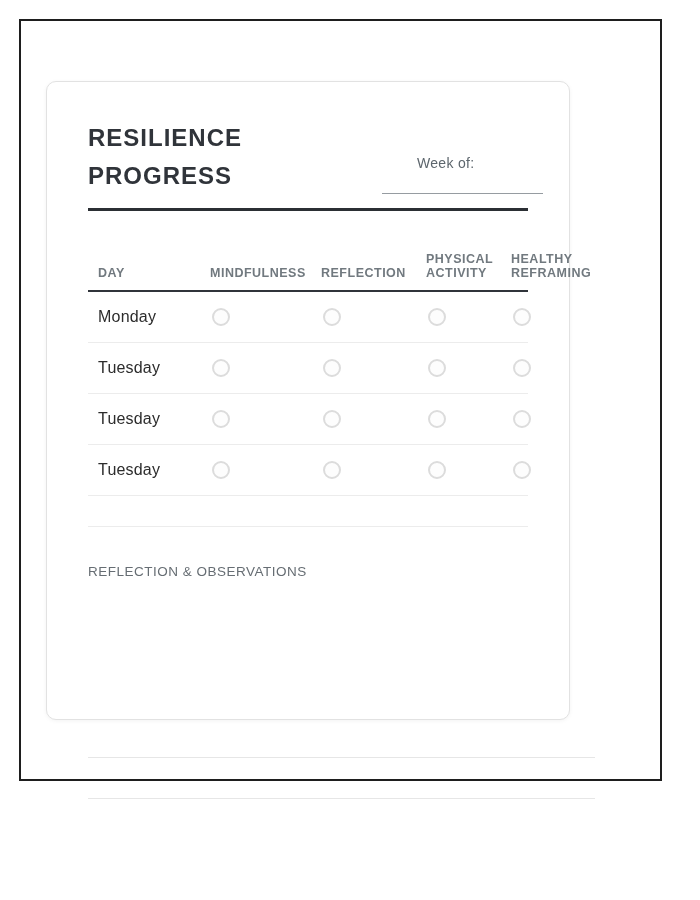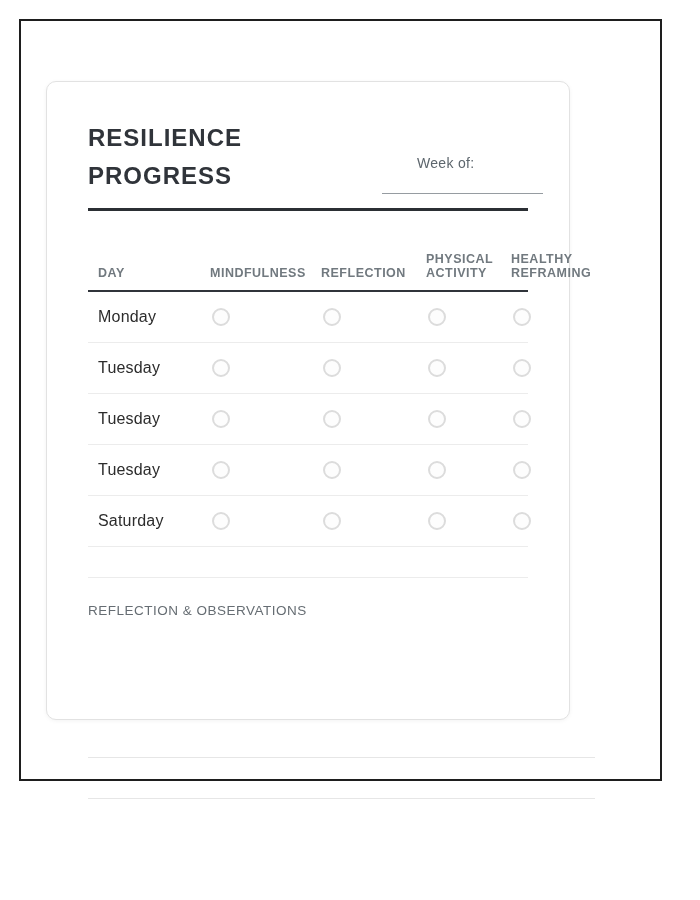--- a/index.html
+++ b/index.html
@@ -89,21 +89,21 @@
     border:2px solid #dcdcdc;
     border-radius:50%;
     background:#fdfdfd;
     margin-left:2px;
   }
   .empty-row {
     height:31px;
     border-bottom:1px solid #ececec;
   }
   .reflection-heading {
-    margin-top:25px;
+    margin-top:37px;
     font-size:13.5px;
     color:#666d73;
     letter-spacing:0.5px;
   }
   .ruled-line {
     position:absolute; left:88px;
     width:507px; height:1px;
     background:#e6e6e6;
   }
   .ruled-line-1 { top:757px; }
@@ -191,35 +191,20 @@
         <div class="circle"></div>
       </div>
     <div class="cell">
         <div class="circle"></div>
       </div>
     <div class="cell">
         <div class="circle"></div>
       </div>
   </div>
 
-  <div class="row">
-    <div class="day">Saturday</div>
-    <div class="cell">
-        <div class="circle"></div>
-      </div>
-    <div class="cell">
-        <div class="circle"></div>
-      </div>
-    <div class="cell">
-        <div class="circle"></div>
-      </div>
-    <div class="cell">
-        <div class="circle"></div>
-      </div>
-  </div>
 
 
   <div class="empty-row"></div>
 
   <div class="reflection-heading">REFLECTION &amp; OBSERVATIONS</div>
 
 </div>
 
 <div class="ruled-line ruled-line-1"></div>
 <div class="ruled-line ruled-line-2"></div>

